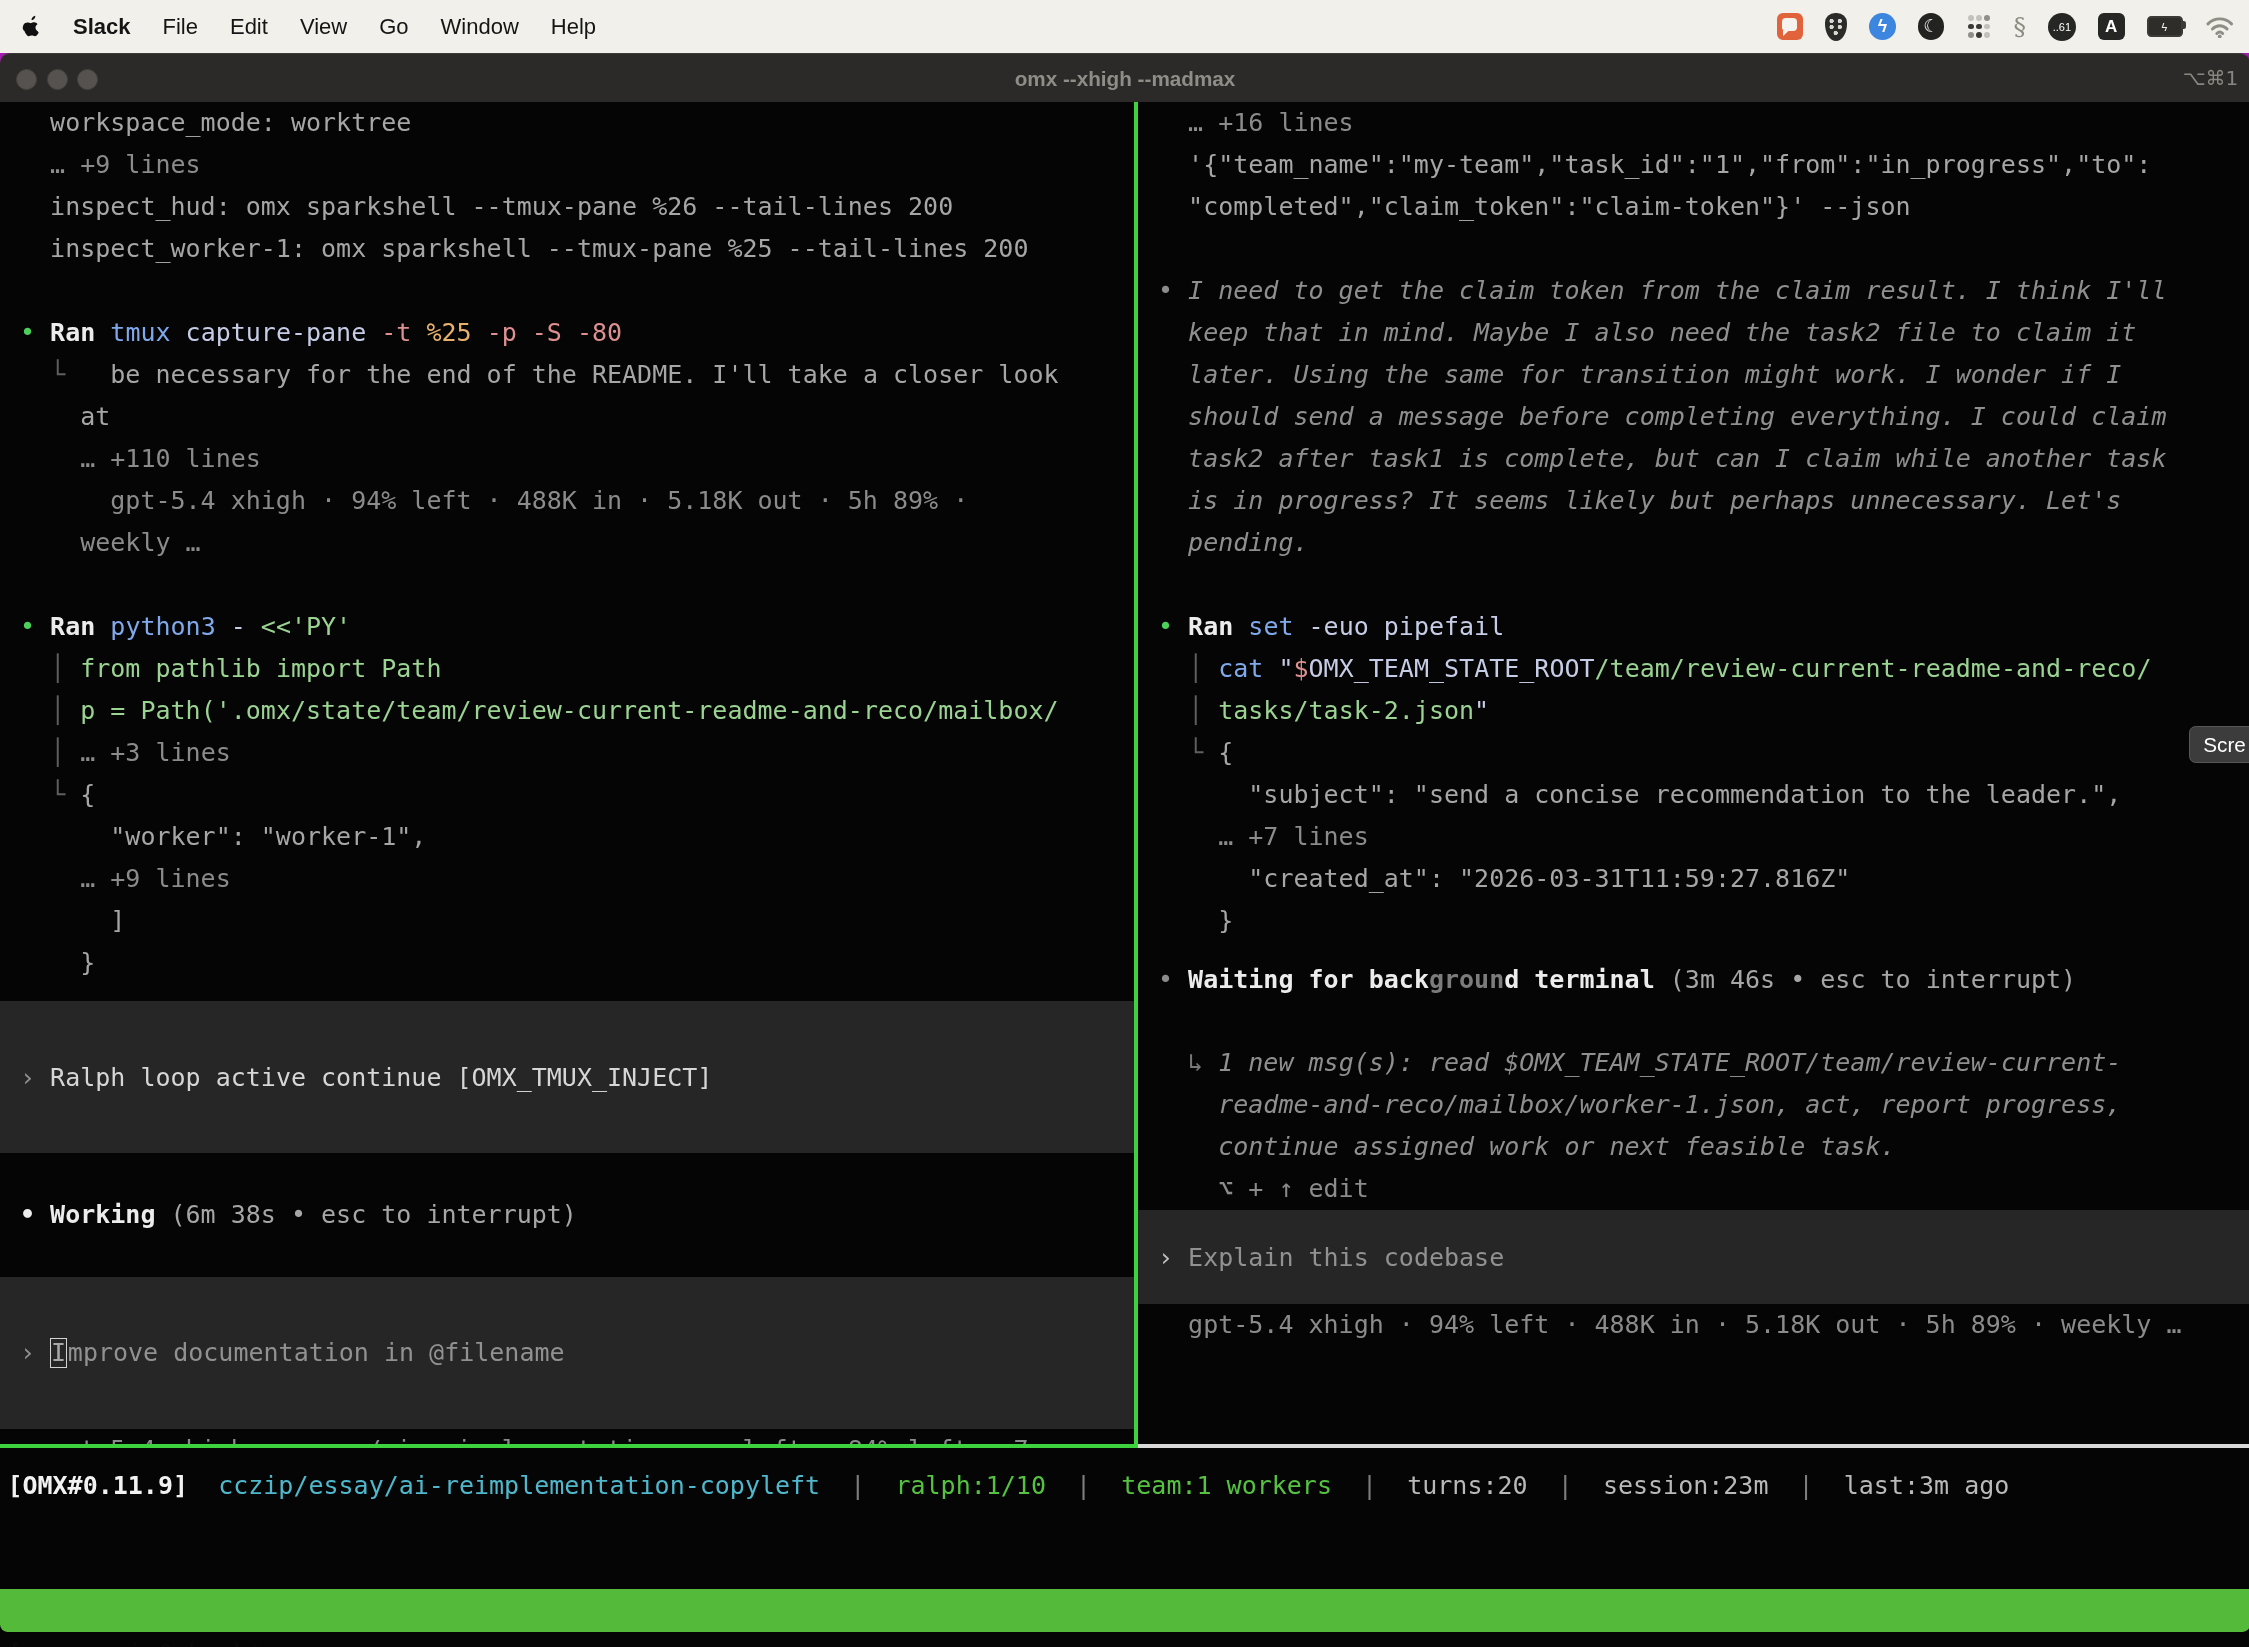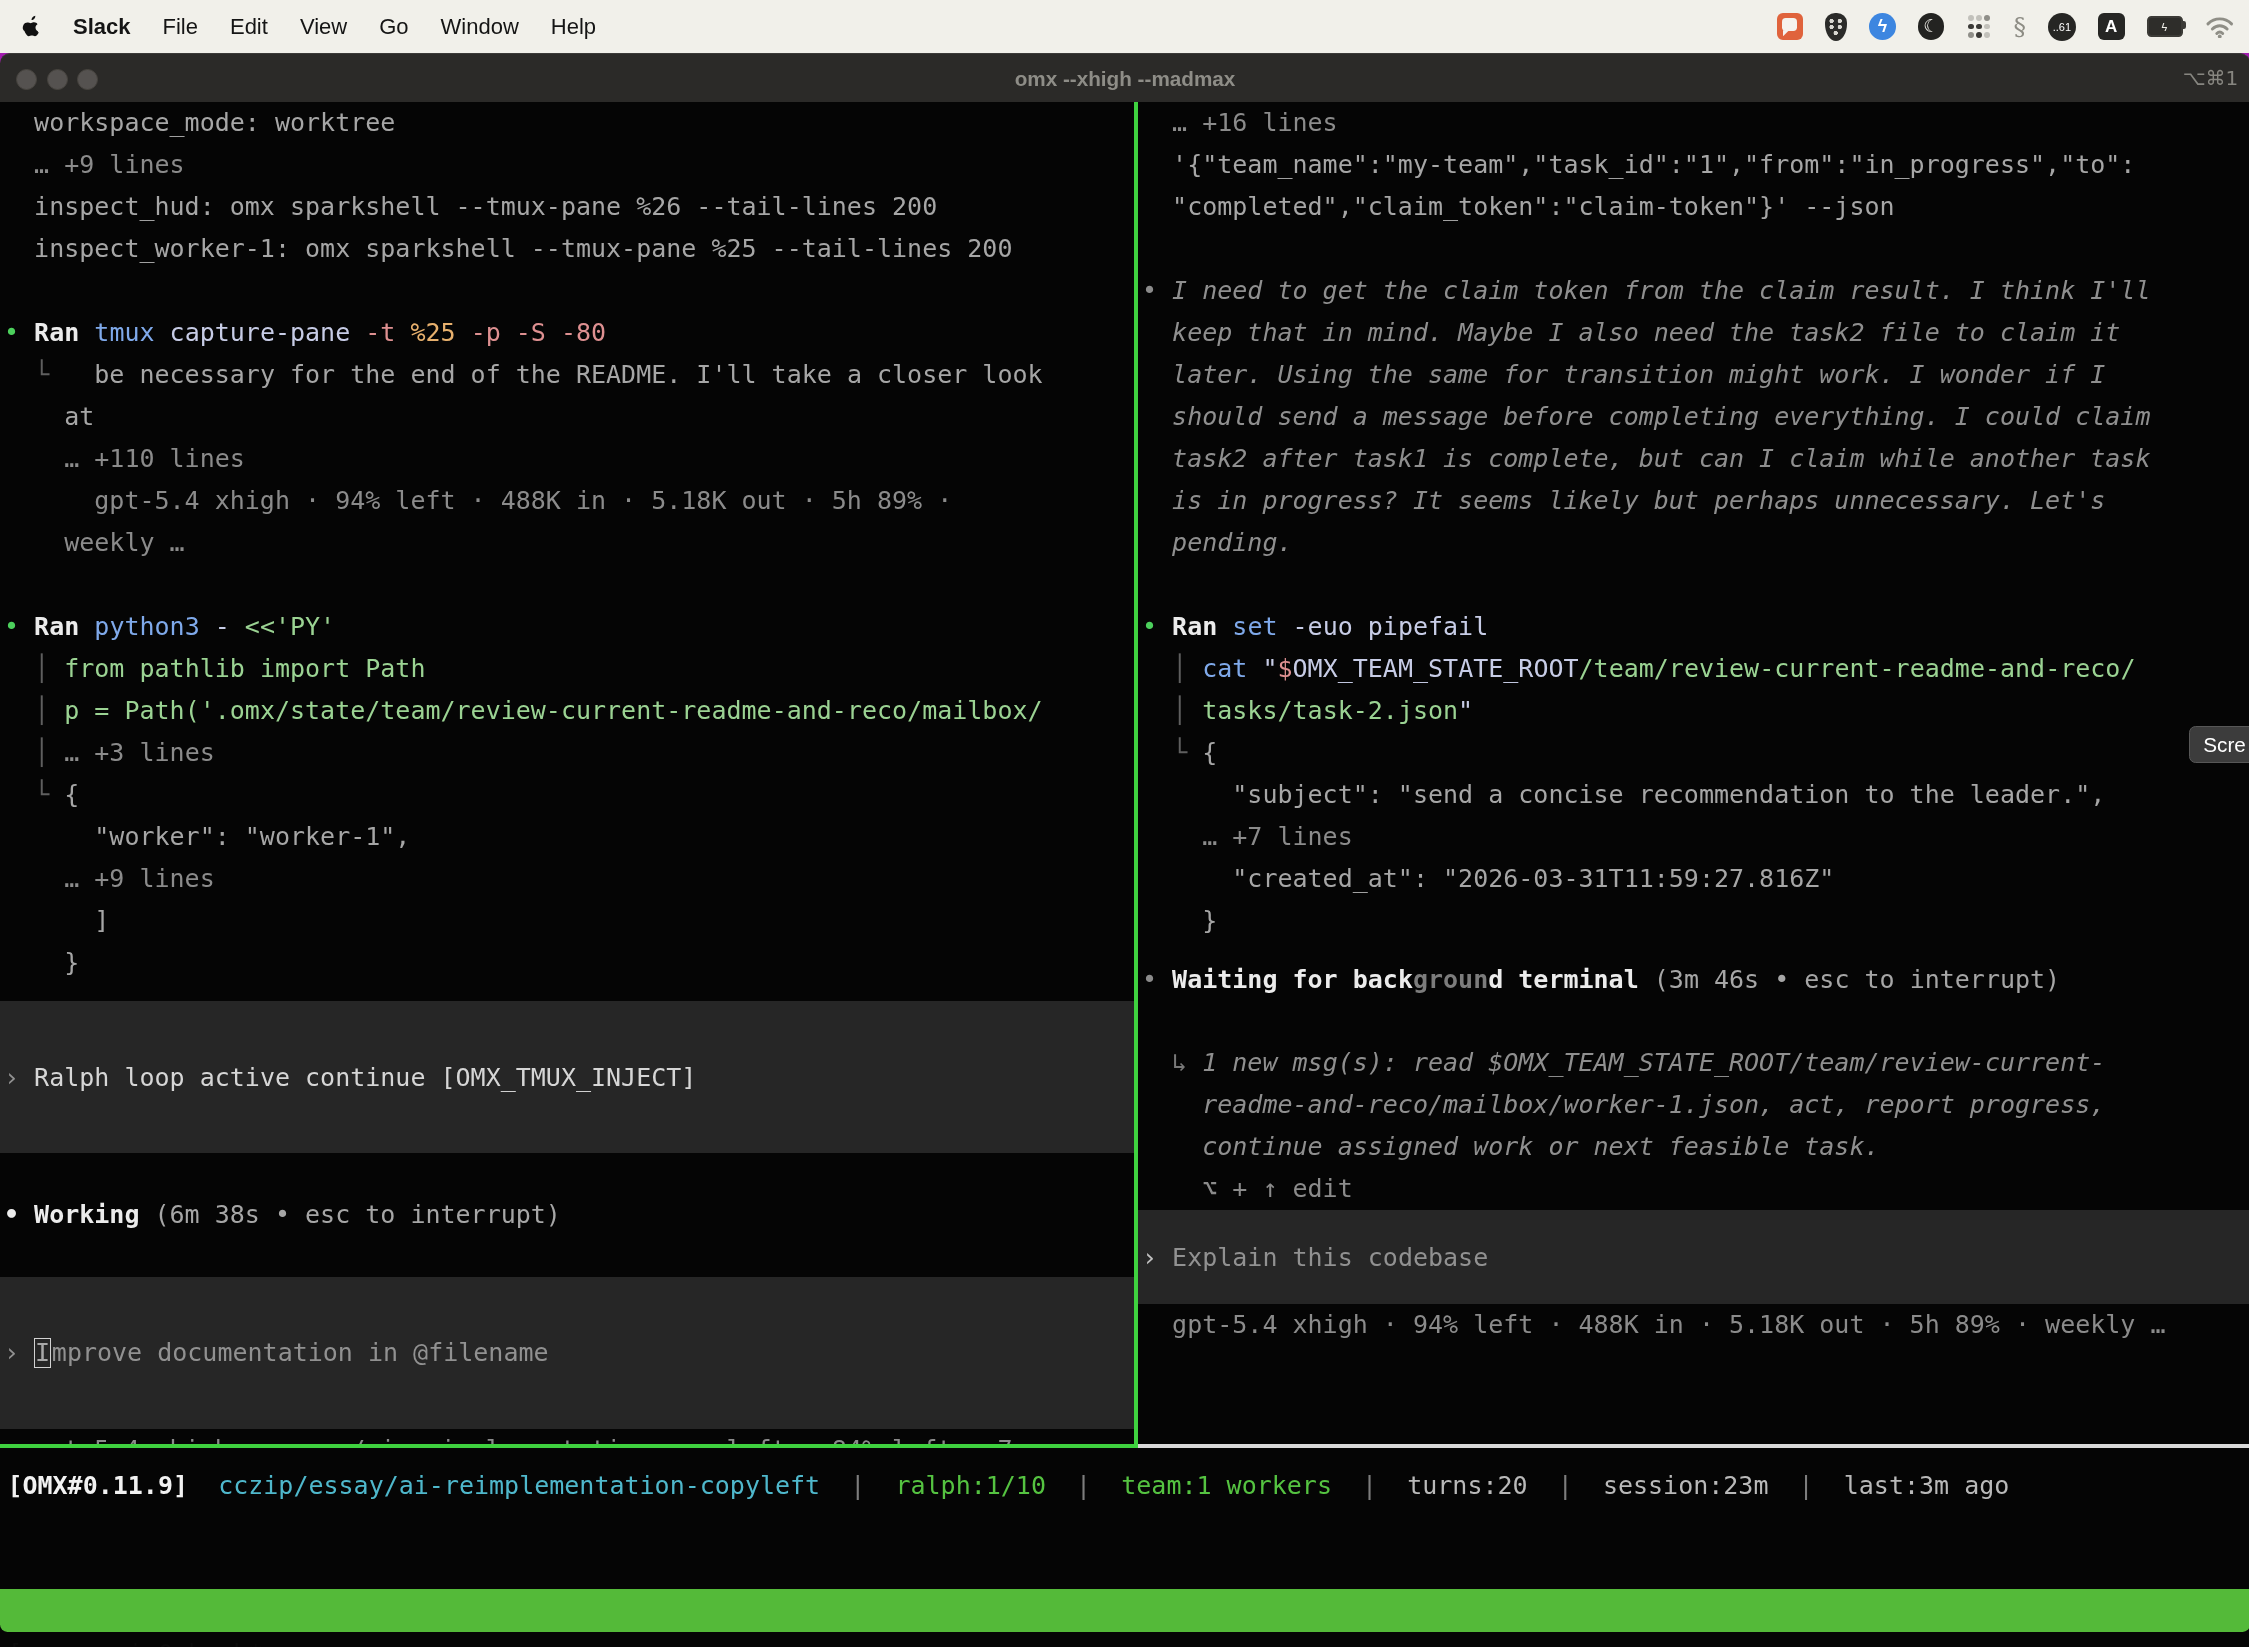--- a/index.html
+++ b/index.html
@@ -52,21 +52,21 @@
   .tb-shortcut{position:absolute;right:11.8px;top:0;height:49px;line-height:49px;color:#878680;
                font-size:20px;font-family:"DejaVu Sans",sans-serif;}
   
   .terminal{position:absolute;top:49px;left:0;right:0;bottom:0;background:#050505;font-size:25px;}
   .pane{position:absolute;top:0;overflow:hidden;}
   .pane-left{left:0;width:1134px;height:1342px;}
   .pane-right{left:1138px;right:0;height:1342px;}
   .divider{position:absolute;left:1134px;top:0;width:4.4px;height:1346px;background:#3fd23f;}
   .hline-left{position:absolute;left:0;top:1342px;width:1134px;height:3.7px;background:#3fd23f;}
   .hline-right{position:absolute;left:1138px;right:0;top:1342px;height:3.7px;background:#d9d9d9;}
-  .tr{height:42px;line-height:42px;white-space:pre;padding-left:4px;overflow:hidden;}
+  .tr{height:42px;line-height:42px;white-space:pre;padding-left:20px;overflow:hidden;}
   .band{background:#262626;height:152px;display:flex;align-items:center;}
   .band .tr{height:auto;line-height:normal;}
   .band-sm{height:94px;}
   .sp23{height:17px;} .sp56{height:41px;} .sp55{height:41px;}
   
   .g{color:#a6a6a6;} .d{color:#8b8b8b;} .w{color:#ececec;font-weight:bold;}
   .gb{color:#4cd05c;} .bl{color:#7fa9ea;} .lv{color:#c7cce6;} .sa{color:#de9091;}
   .or{color:#e7b06d;} .gr{color:#9bd393;} .it{color:#8f8f8f;font-style:italic;margin-top:38px;}
   .itd{color:#787878;font-style:italic;} .rail{color:#5f5f5f;}
   .shim{color:#7c7c7c;font-weight:bold;}

